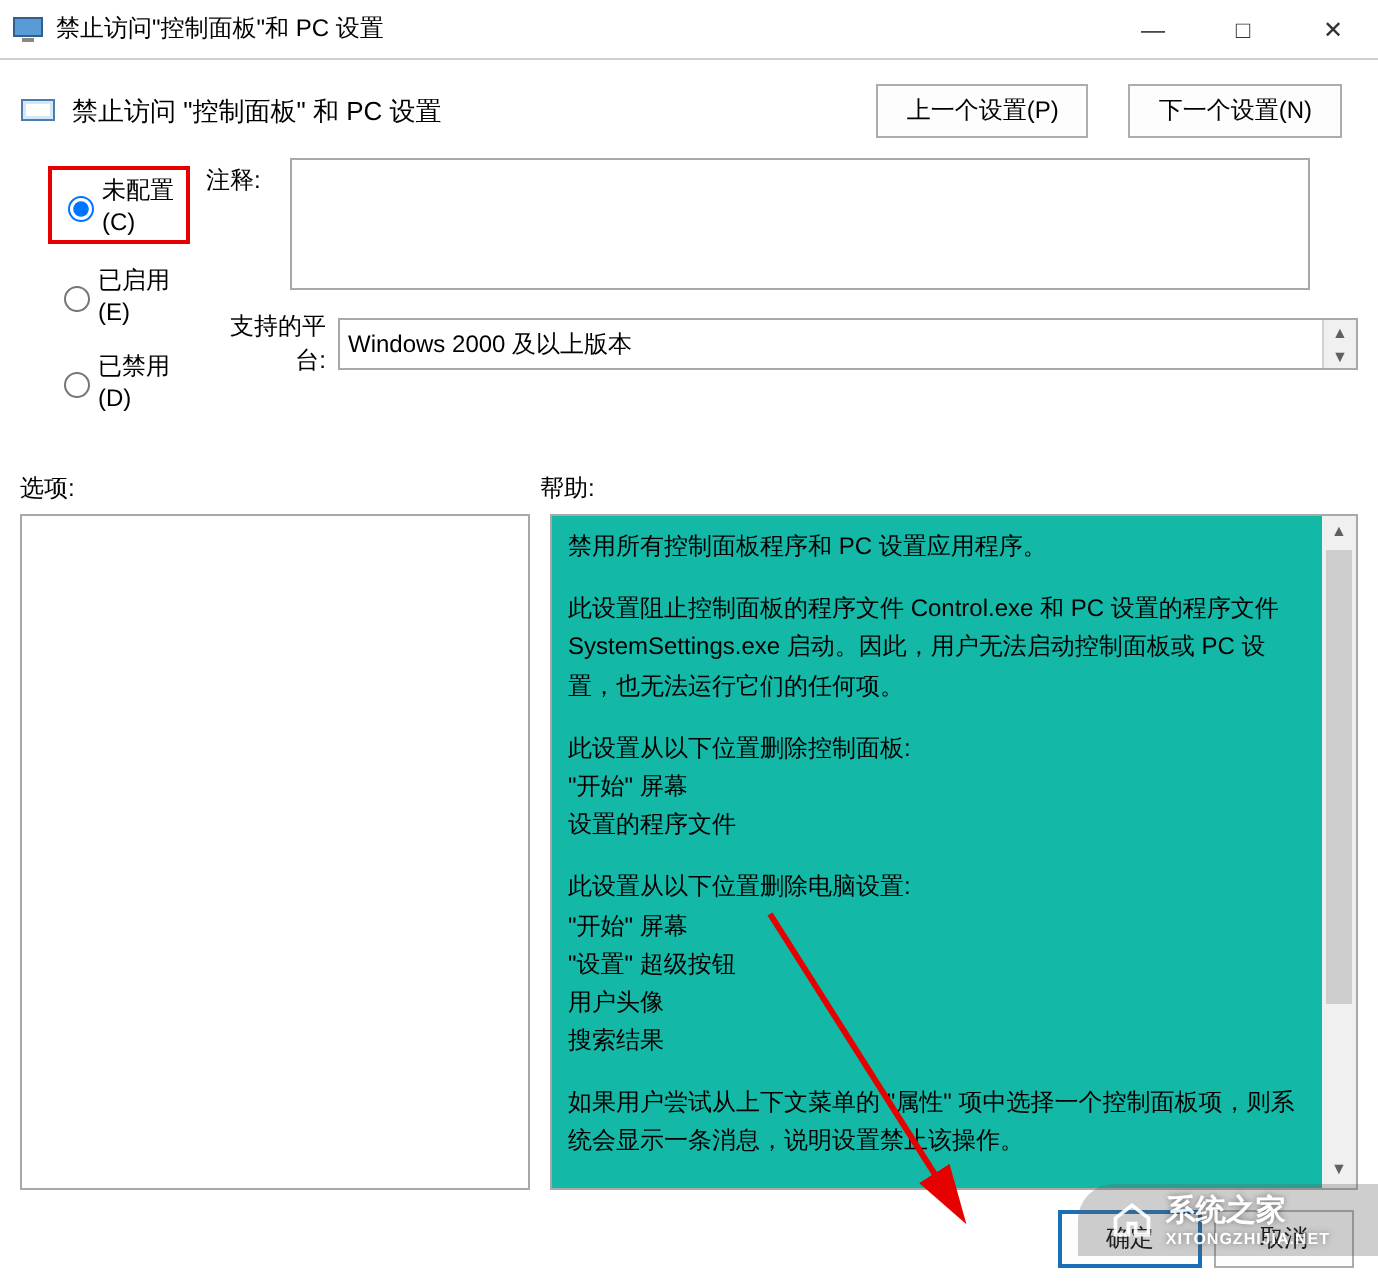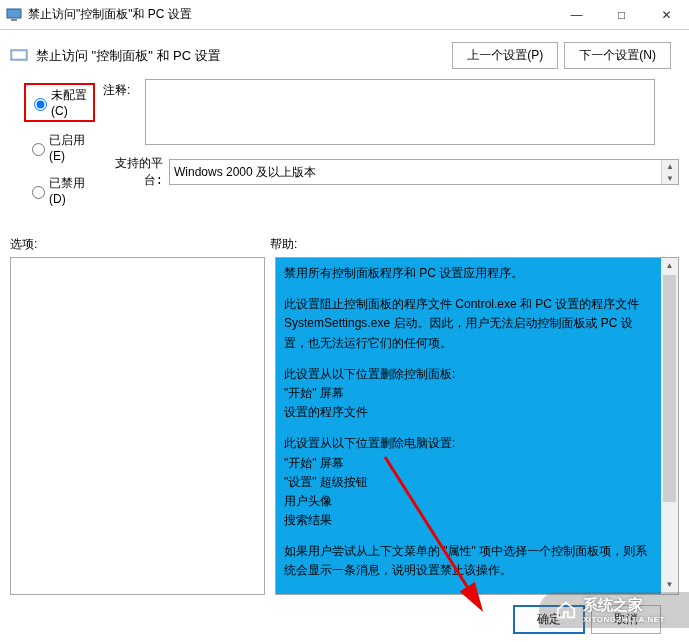--- a/index.html
+++ b/index.html
@@ -5,44 +5,44 @@
 * { box-sizing: border-box; font-family: "Microsoft YaHei", "SimSun", sans-serif; font-size: 12px; }
 body { margin: 0; padding: 0; background: #fff; width: 689px; height: 642px; overflow: hidden; position: relative; }
 .titlebar { height: 30px; border-bottom: 1px solid #d0d0d0; display: flex; align-items: center; padding-left: 6px; }
 .titlebar-icon { width: 16px; height: 16px; margin-right: 6px; display: flex; align-items: center; justify-content: center; }
 .titlebar-text { flex: 1; font-size: 12px; }
 .win-controls { display: flex; height: 100%; }
 .win-btn { width: 45px; display: flex; align-items: center; justify-content: center; color: #333; }
 .header-row { display: flex; align-items: center; padding: 12px 10px 10px 10px; }
 .header-icon { width: 18px; height: 18px; margin-right: 8px; }
 .header-title { flex: 1; font-size: 13px; }
-.nav-btns { display: flex; gap: 6px; margin-right: 8px; }
+.nav-btns { display: flex; gap: 20px; margin-right: 8px; }
 .btn { background: #fdfdfd; border: 1px solid #adadad; padding: 4px 14px; font-size: 12px; cursor: default; min-height: 24px; display: inline-flex; align-items: center; justify-content: center; }
 .config-section { display: flex; padding: 0 10px 0 24px; }
 .radios { width: 100px; margin-right: 8px; padding-top: 4px; }
 .radio-row { display: flex; align-items: center; margin-bottom: 8px; padding: 2px 3px; }
 .radio-row.highlighted { border: 2px solid #e60000; }
 .radio-row input { margin-right: 4px; }
 .right-col { flex: 1; }
 .comment-row { display: flex; margin-bottom: 10px; }
 .comment-label { width: 42px; padding-top: 3px; }
 .comment-textarea { width: 510px; height: 66px; border: 1px solid #a9a9a9; resize: none; font-family: inherit; padding: 2px 4px; color:#a0a0a0; }
 .platform-row { display: flex; align-items: center; margin-top: 4px; }
-.platform-label { width: 60px; text-align: right; margin-right: 6px; font-family: Liberation Mono, monospace; }
+.platform-label { width: 60px; text-align: right; margin-right: 6px; }
 .platform-box { width: 510px; height: 26px; border: 1px solid #a9a9a9; display: flex; align-items: center; padding-left: 4px; position: relative; }
 .platform-scroll { position: absolute; right: 0; top: 0; width: 17px; height: 100%; background: #f0f0f0; border-left: 1px solid #d0d0d0; display:flex; flex-direction:column; }
 .scroll-arrow { flex:1; display:flex; align-items:center; justify-content:center; font-size:8px; color:#606060; }
 .mid-labels { display: flex; padding: 20px 10px 4px 10px; }
 .options-label { width: 260px; }
 .help-label { flex: 1; }
 .mid-panels { display: flex; padding: 0 10px; gap: 10px; }
 .options-box { width: 255px; height: 338px; border: 1px solid #a9a9a9; background: #fff; }
-.help-box { flex: 1; height: 338px; border: 1px solid #a9a9a9; padding: 6px 8px; overflow-y: auto; position: relative; line-height: 1.6; background:#0ea5e9; }
+.help-box { flex: 1; height: 338px; border: 1px solid #a9a9a9; padding: 6px 8px; overflow-y: auto; position: relative; line-height: 1.6; background:#14b8a6; }
 .help-box p { margin: 0 0 12px 0; }
-.footer { position: absolute; bottom: 8px; right: 28px; display: flex; gap: 6px; }
+.footer { position: absolute; bottom: 8px; right: 12px; display: flex; gap: 6px; }
 .footer .btn { padding: 4px 22px; }
 .ok-btn { border: 2px solid #1a6fb8; }
 .watermark { position: absolute; right: 0; bottom: 14px; color: #fff; font-size: 16px; font-weight: bold; opacity: 0.9; text-shadow: 0 0 3px rgba(0,0,0,0.5); pointer-events: none; background: rgba(100,100,100,0.35); padding: 4px 24px 4px 16px; border-top-left-radius: 18px; display:flex; align-items:center; gap:6px;}
 .arrow-annotation { position: absolute; pointer-events: none; }
 .help-scroll { position:absolute; right:0; top:0; width:17px; height:100%; background:#f0f0f0; display:flex; flex-direction:column;}
 .help-scroll .scroll-arrow{height:17px; flex:none;}
 .help-scroll .track{flex:1; position:relative;}
 .help-scroll .thumb{position:absolute; left:2px; right:2px; top:0; height:75%; background:#cdcdcd;}
 .help-inner{padding-right:20px;}
 svg.monitor-icon { width:16px; height:16px; }

